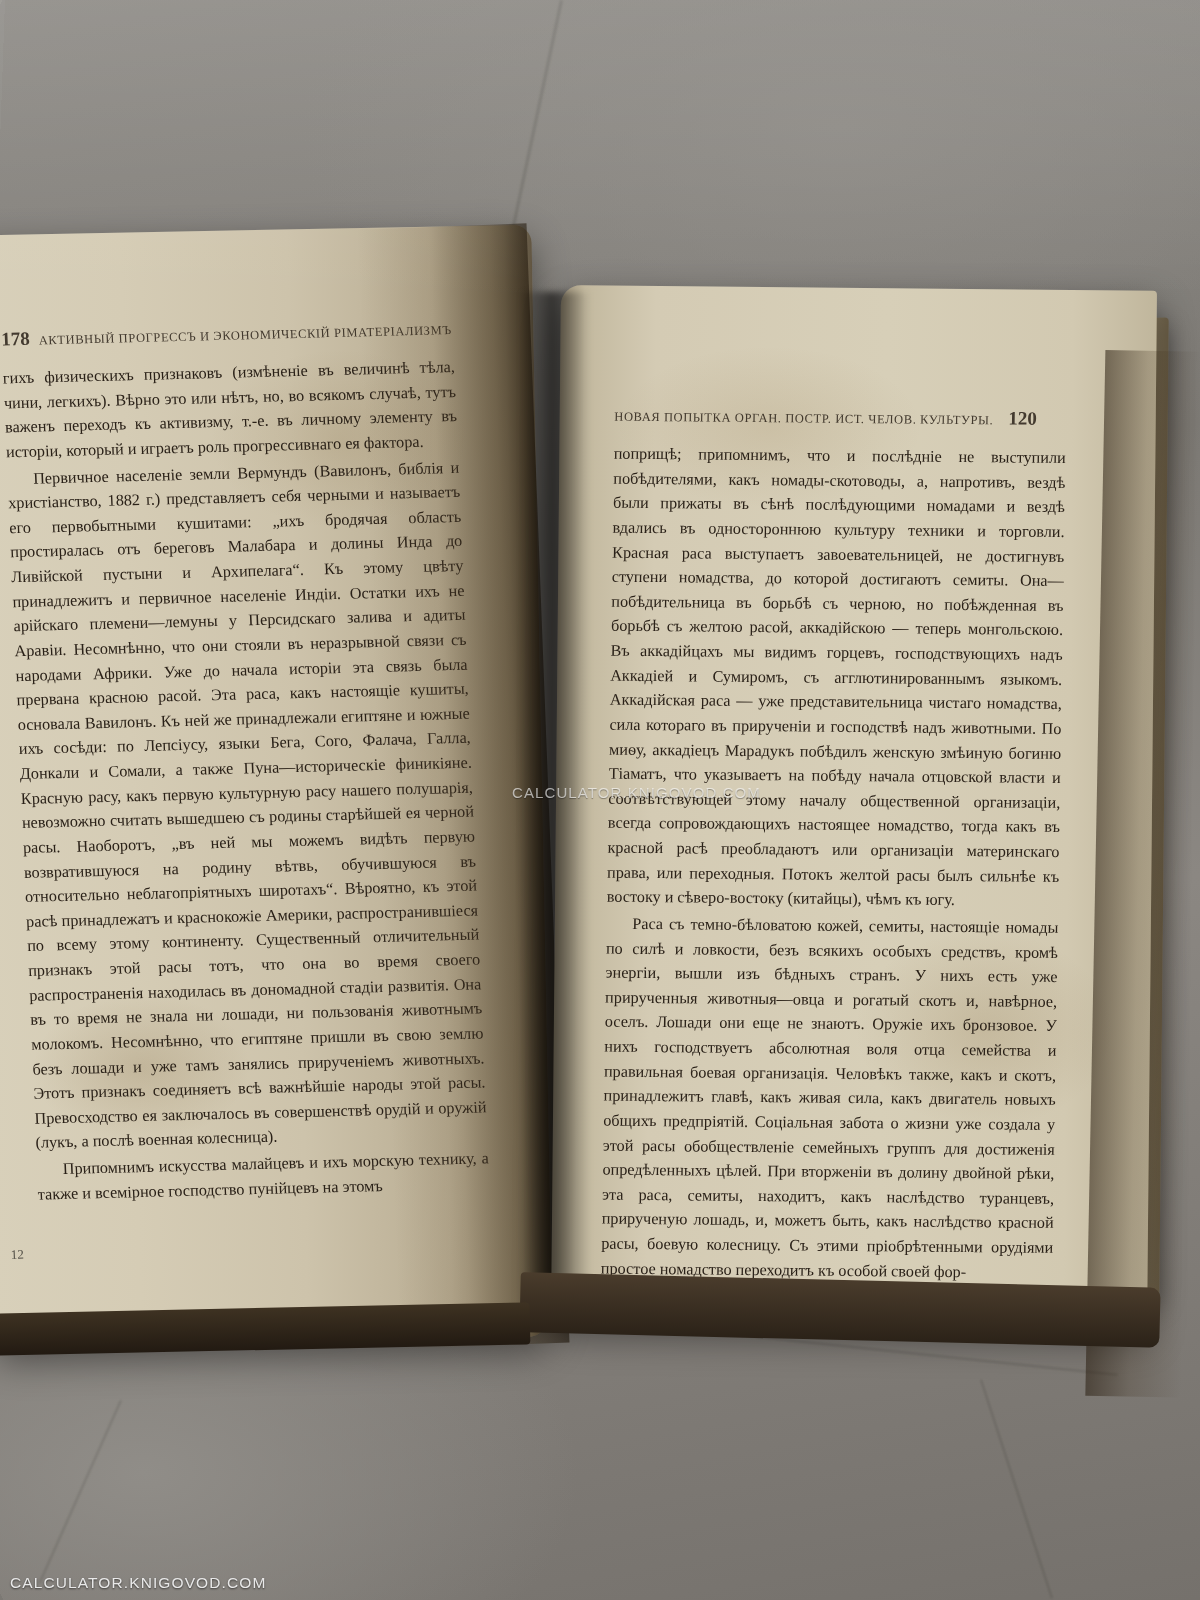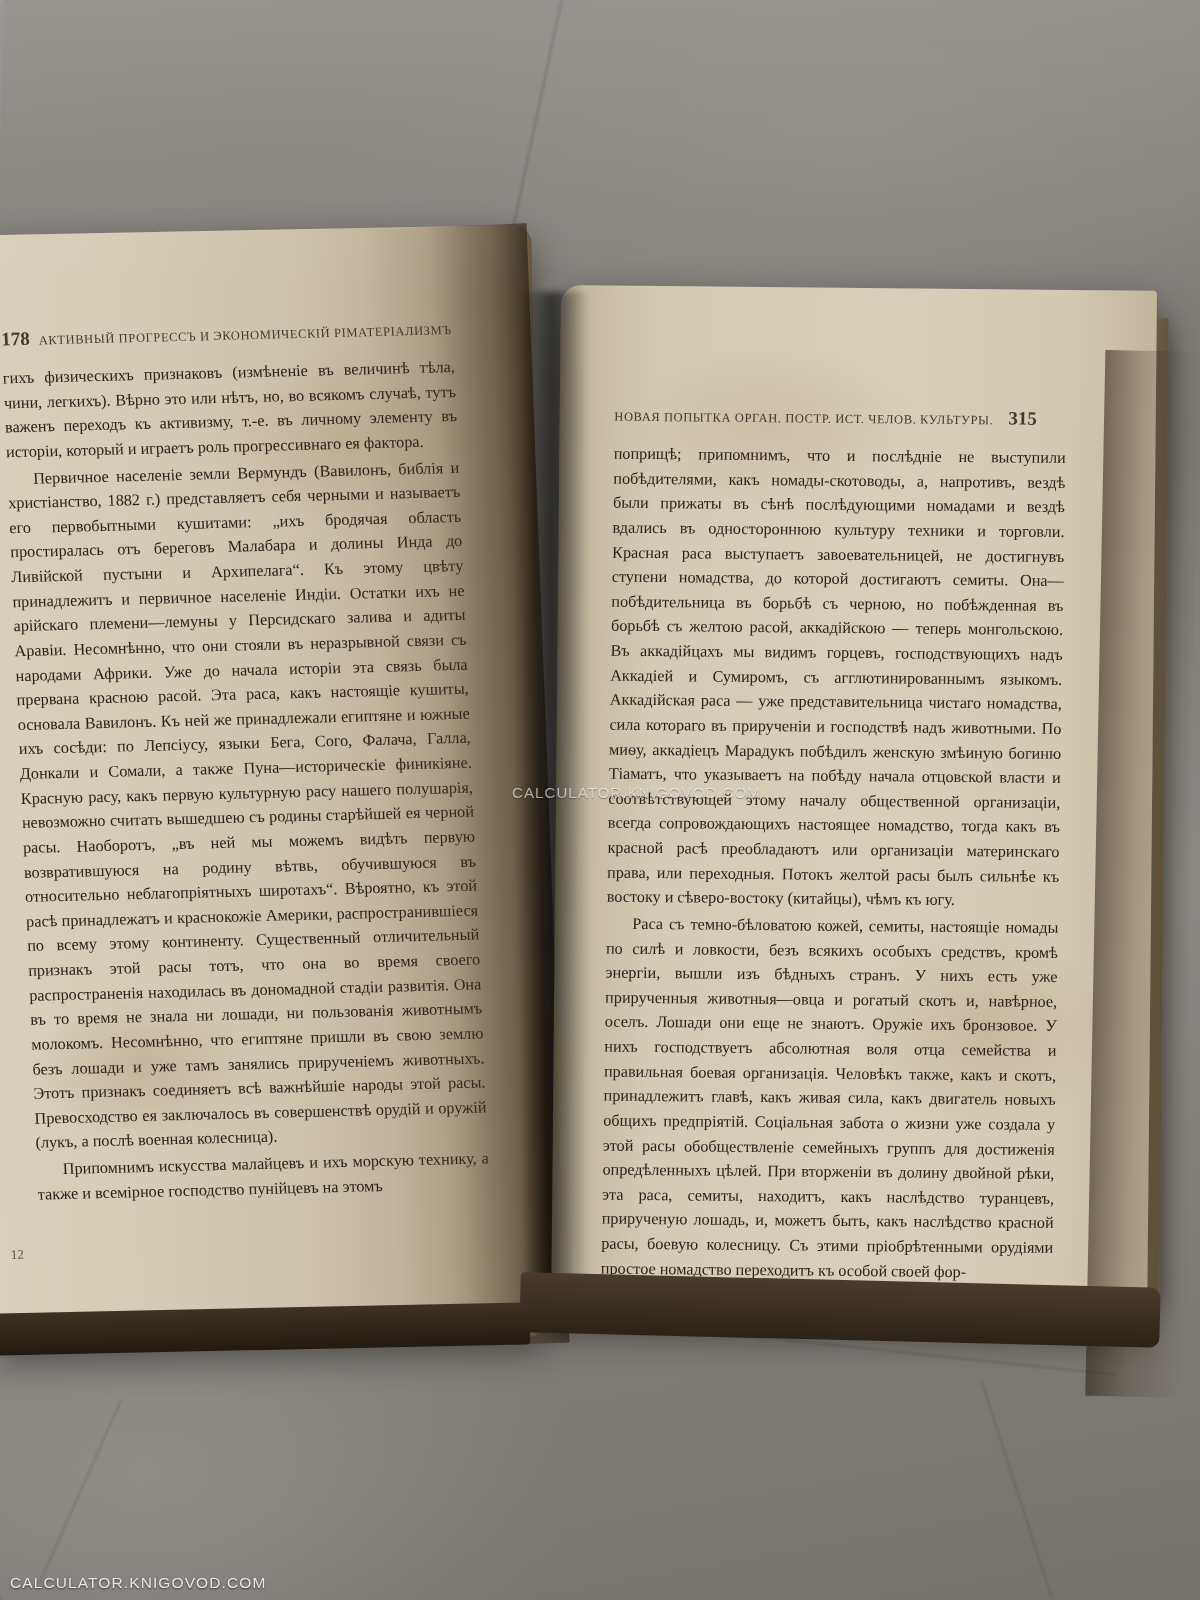--- a/index.html
+++ b/index.html
@@ -257,21 +257,21 @@
       <div class="curl-shade"></div>
     </div>
 
     <div class="leaf leaf-right">
       <div class="stain" style="left:300px;top:640px;width:260px;height:200px;background:radial-gradient(ellipse, rgba(128,100,56,.18), rgba(128,100,56,0) 70%);"></div>
       <div class="stain" style="left:60px;top:60px;width:300px;height:160px;background:radial-gradient(ellipse, rgba(140,112,66,.14), rgba(140,112,66,0) 72%);"></div>
 
       <div class="col col-right">
         <div class="running-head right-head">
           <span>НОВАЯ ПОПЫТКА ОРГАН. ПОСТР. ИСТ. ЧЕЛОВ. КУЛЬТУРЫ.</span>
-          <span class="folio">315</span>
+          <span class="folio">120</span>
         </div>
         <p class="body cont">поприщѣ; припомнимъ, что и послѣдніе не выступили по­бѣдителями, какъ номады-скотоводы, а, напротивъ, вездѣ были прижаты въ сѣнѣ послѣдующими номадами и вездѣ вдались въ одностороннюю культуру техники и торговли. Красная раса выступаетъ завоевательницей, не достигнувъ ступени номадства, до которой достигаютъ семиты. Она— побѣдительница въ борьбѣ съ черною, но побѣжденная въ борьбѣ съ желтою расой, аккадійскою — теперь монголь­скою. Въ аккадійцахъ мы видимъ горцевъ, господствую­щихъ надъ Аккадіей и Сумиромъ, съ агглютинированнымъ языкомъ. Аккадійская раса — уже представительница чи­стаго номадства, сила котораго въ приручeніи и господ­ствѣ надъ животными. По миѳу, аккадіецъ Марадукъ по­бѣдилъ женскую змѣиную богиню Тіаматъ, что указываетъ на побѣду начала отцовской власти и соотвѣтствующей этому началу общественной организаціи, всегда сопро­вождающихъ настоящее номадство, тогда какъ въ красной расѣ преобладаютъ или организаціи материнскаго права, или переходныя. Потокъ желтой расы былъ силь­нѣе къ востоку и сѣверо-востоку (китайцы), чѣмъ къ югу.</p>
         <p class="body">Раса съ темно-бѣловатою кожей, семиты, настоящіе но­мады по силѣ и ловкости, безъ всякихъ особыхъ средствъ, кромѣ энергіи, вышли изъ бѣдныхъ странъ. У нихъ есть уже прирученныя животныя—овца и рогатый скотъ и, на­вѣрное, оселъ. Лошади они еще не знаютъ. Оружіе ихъ бронзовое. У нихъ господствуетъ абсолютная воля отца семейства и правильная боевая организація. Человѣкъ также, какъ и скотъ, принадлежитъ главѣ, какъ живая сила, какъ двигатель новыхъ общихъ предпріятій. Соціаль­ная забота о жизни уже создала у этой расы обобщест­вленіе семейныхъ группъ для достиженія опредѣленныхъ цѣлей. При вторженіи въ долину двойной рѣки, эта раса, семиты, находитъ, какъ наслѣдство туранцевъ, прируче­ную лошадь, и, можетъ быть, какъ наслѣдство красной расы, боевую колесницу. Съ этими пріобрѣтенными ору­діями простое номадство переходитъ къ особой своей фор-</p>
       </div>
 
       <div class="curl-shade-r"></div>
     </div>
 
     <div class="spine-shadow"></div>
     <div class="cover-bottom"></div>

